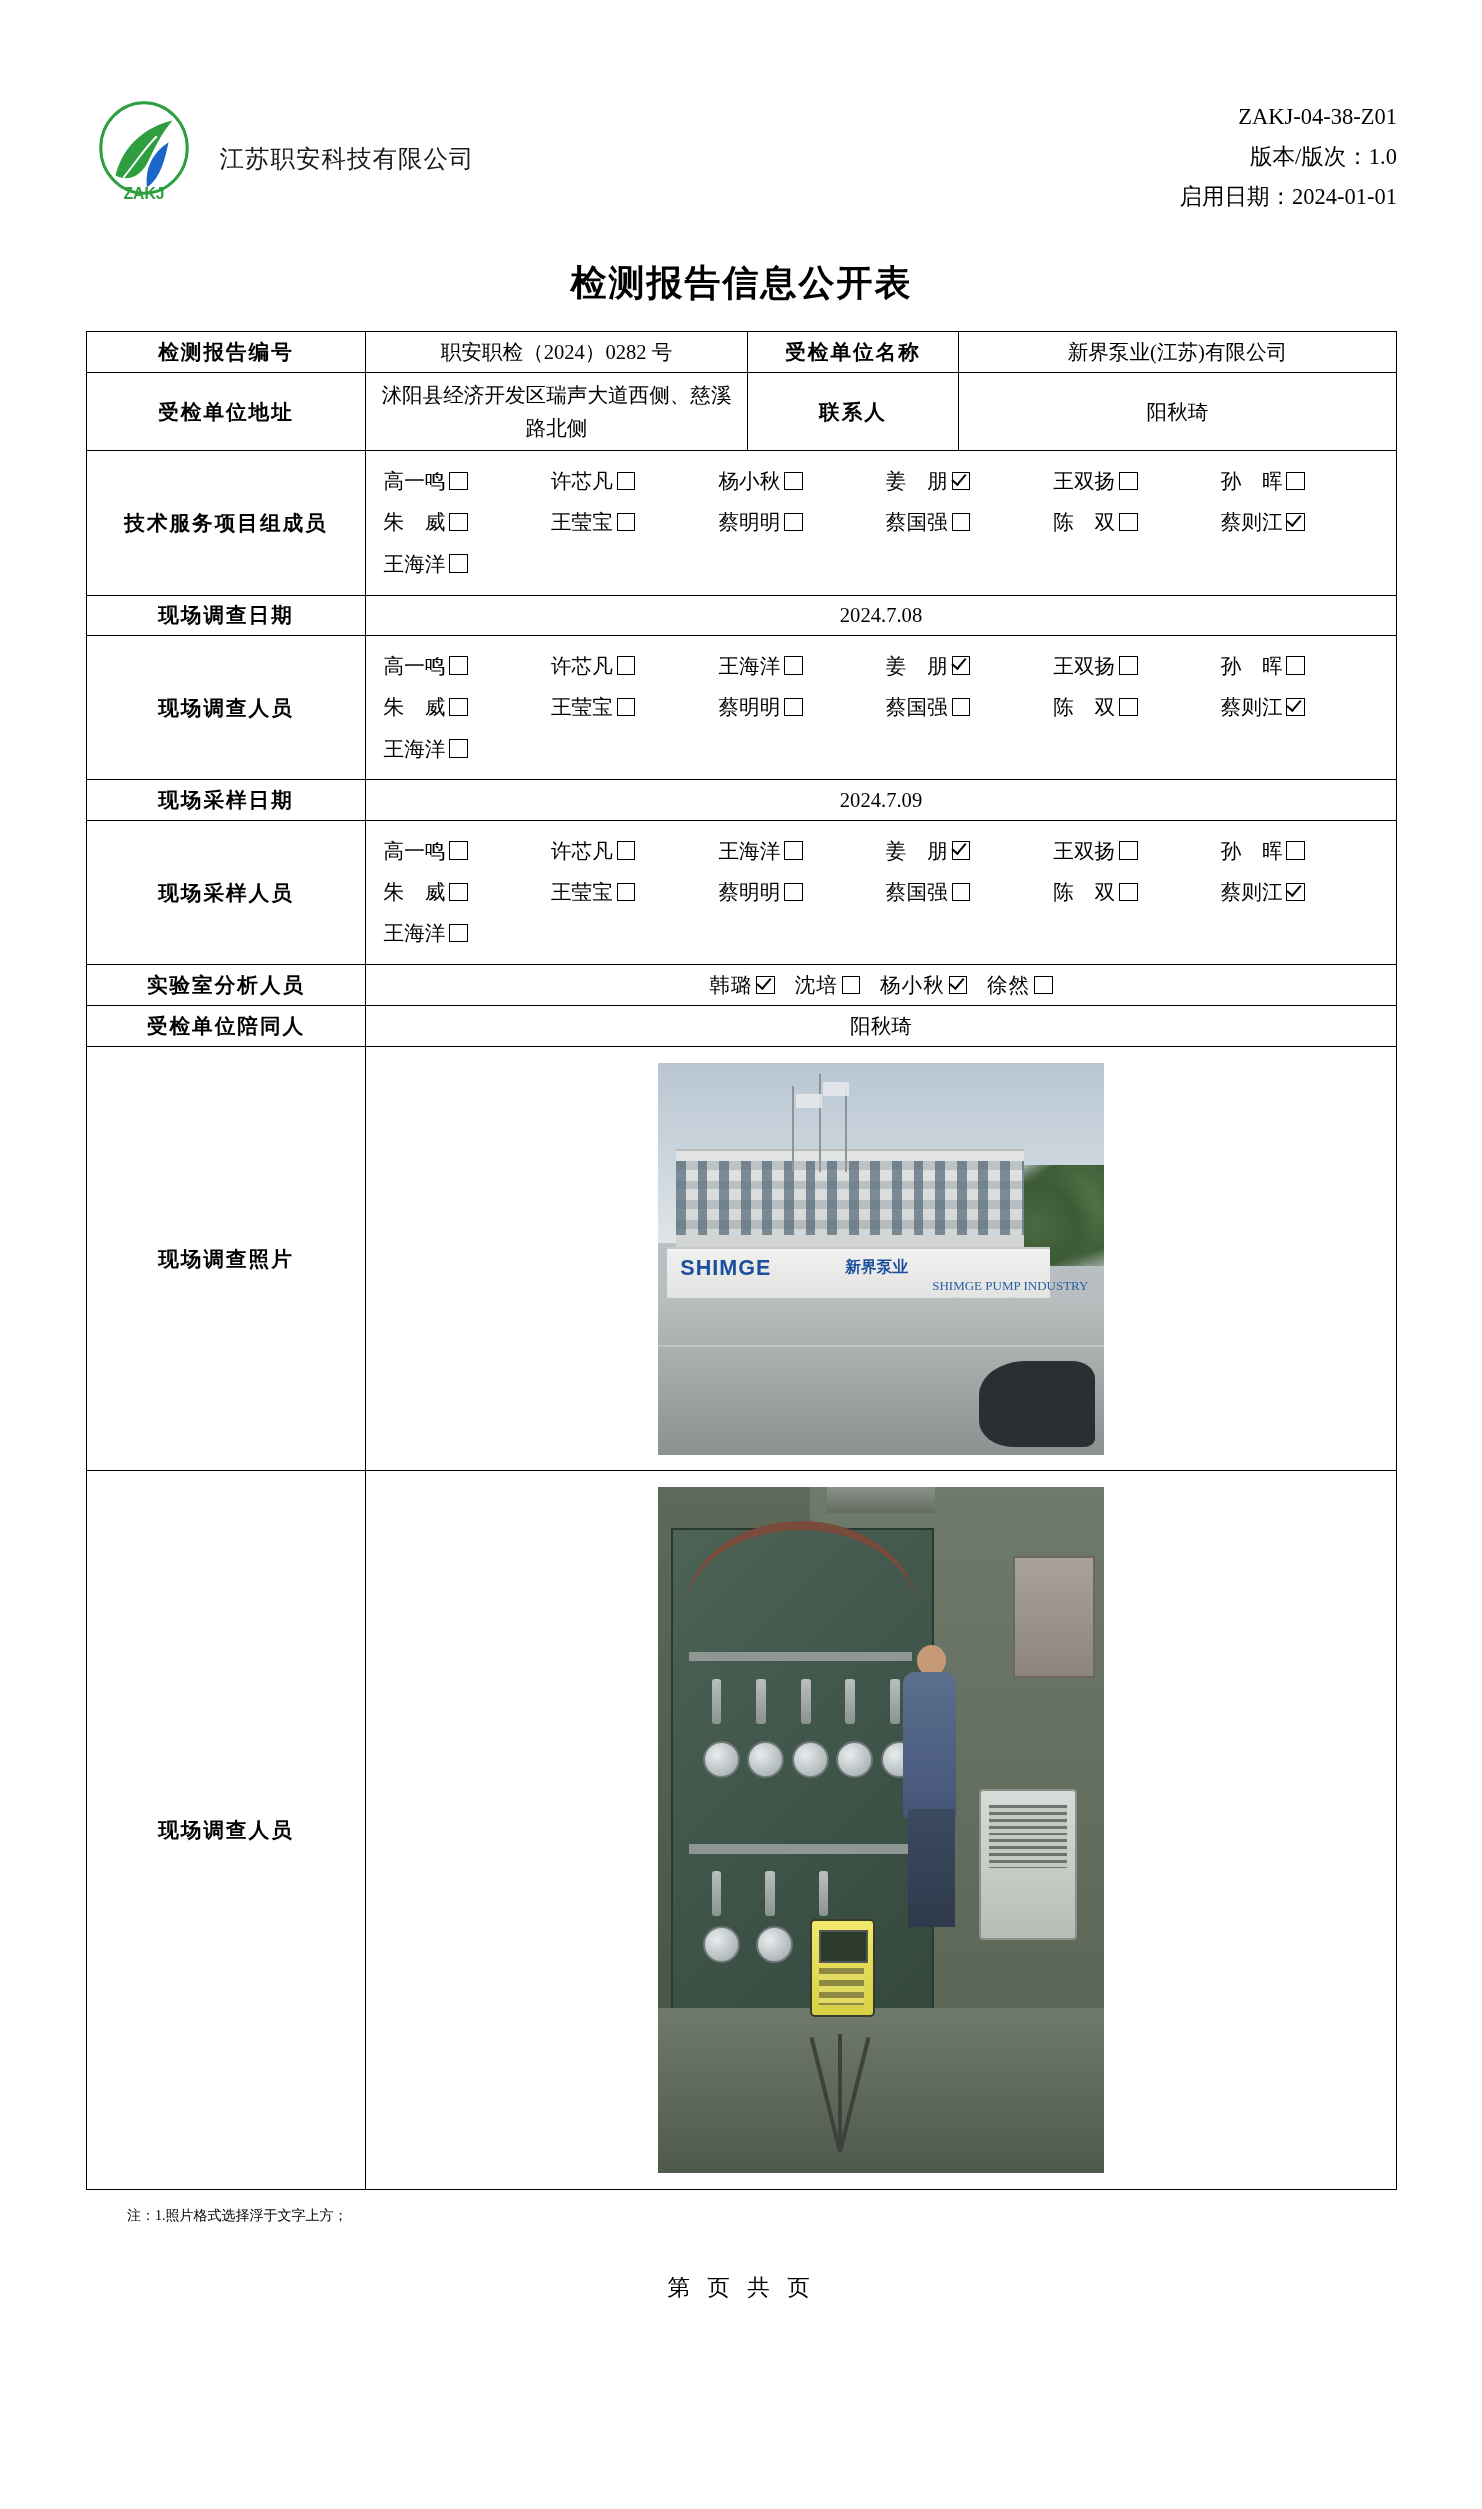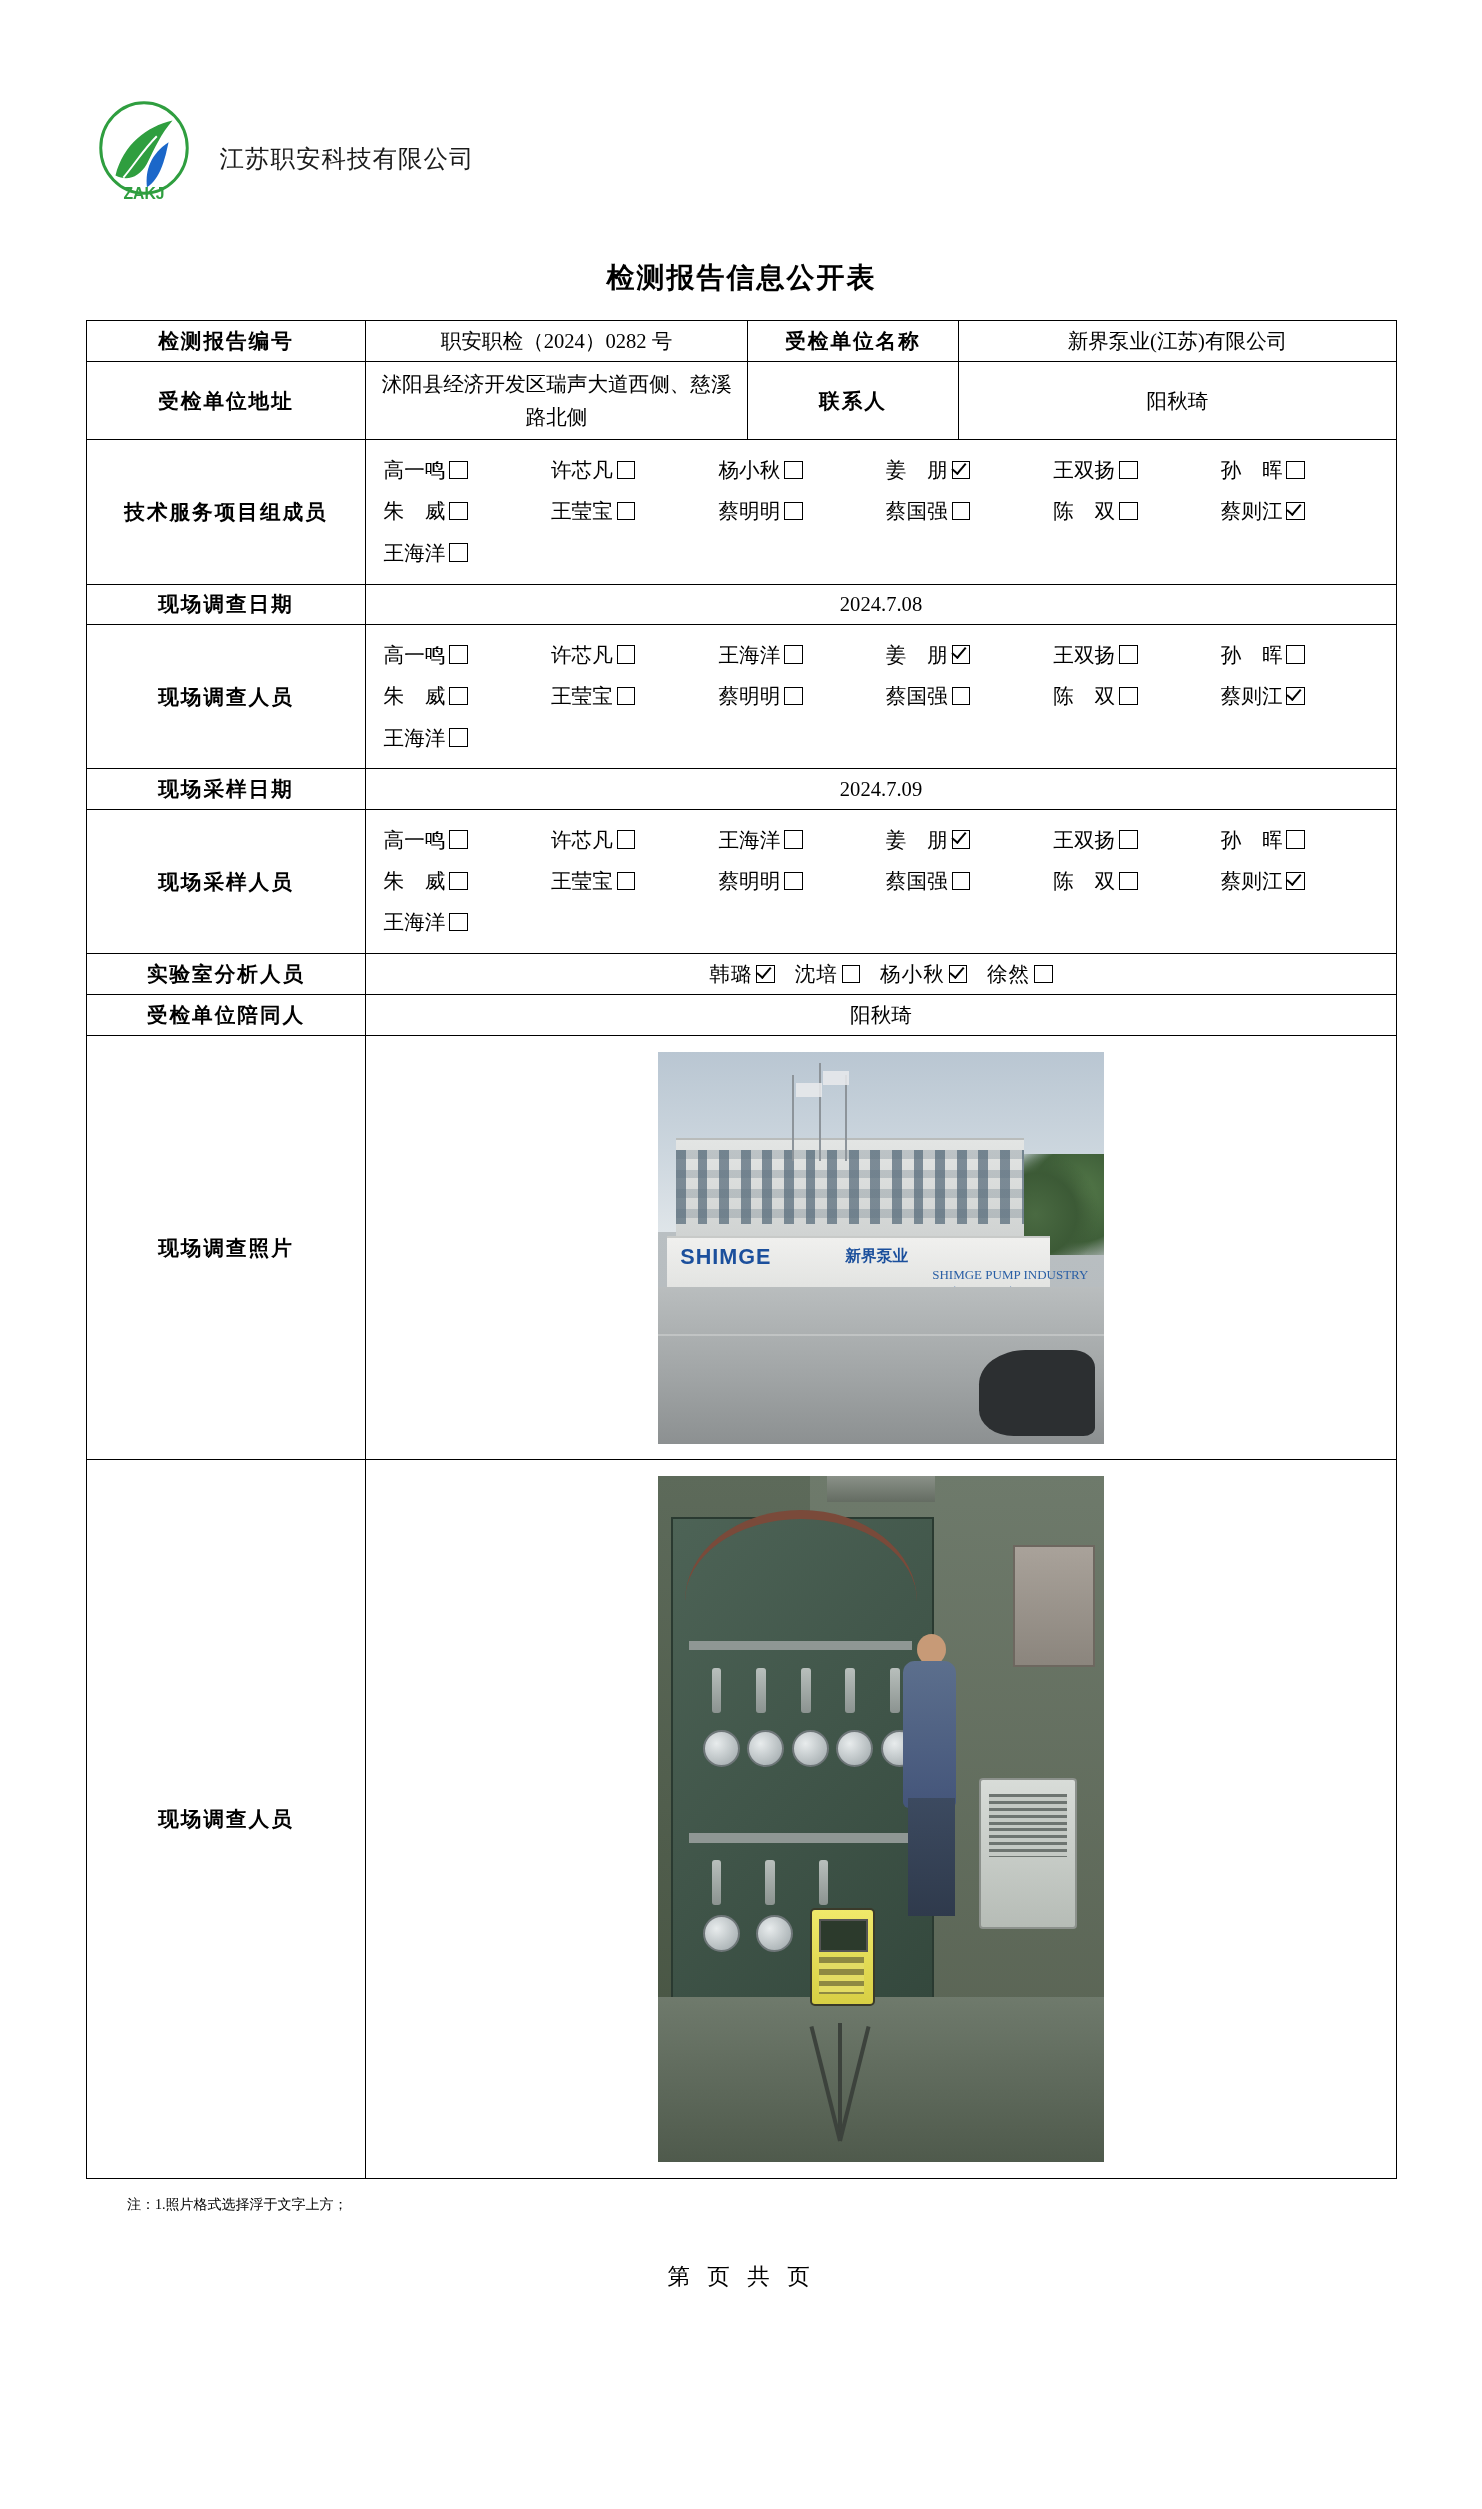--- a/index.html
+++ b/index.html
@@ -52,21 +52,21 @@
     text-align: right;
     font-size: 22.5px;
     line-height: 1.78;
     padding-top: 3.9px;
     white-space: nowrap;
   }
 
   
   .doc-title {
     text-align: center;
-    font-size: 28px;
+    font-size: 36px;
     font-weight: bold;
     letter-spacing: 2px;
     margin-top: 23.5px;
     margin-bottom: 23.5px;
   }
 
   
   table.main {
     width: 1310px;
     border-collapse: collapse;
@@ -331,20 +331,25 @@
       <div class="logo">
         <svg width="116" height="116" viewBox="0 0 118 118" aria-hidden="true">
           <ellipse cx="59" cy="56" rx="44" ry="46" fill="none" stroke="#2f9e3f" stroke-width="3"></ellipse>
           <path d="M30 84 C38 52, 62 34, 88 28 C76 42, 70 56, 62 72 C54 86, 42 90, 30 84 Z" fill="#2f9e3f"></path>
           <path d="M38 86 C50 72, 58 58, 72 44" fill="none" stroke="#ffffff" stroke-width="2"></path>
           <path d="M62 96 C60 78, 66 62, 84 50 C80 68, 76 86, 62 96 Z" fill="#1b67c9"></path>
           <text x="59" y="108" font-size="16" font-family="Liberation Sans, sans-serif" fill="#2f9e3f" text-anchor="middle" font-weight="bold">ZAKJ</text>
         </svg>
       </div>
       <div class="company-name">江苏职安科技有限公司</div>
+    </div>
+    <div class="header-right">
+      <div>ZAKJ-04-38-Z01</div>
+      <div>版本/版次：1.0</div>
+      <div>启用日期：2024-01-01</div>
     </div>
   </div>
 
   <div class="doc-title">检测报告信息公开表</div>
 
   <table class="main">
     <colgroup>
       <col style="width:279px">
       <col style="width:382px">
       <col style="width:211px">

